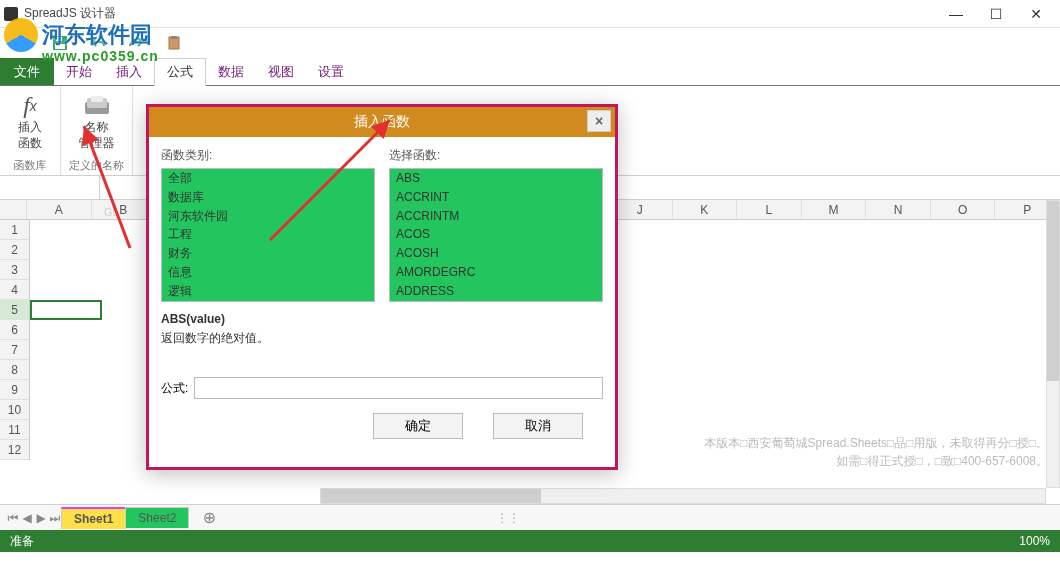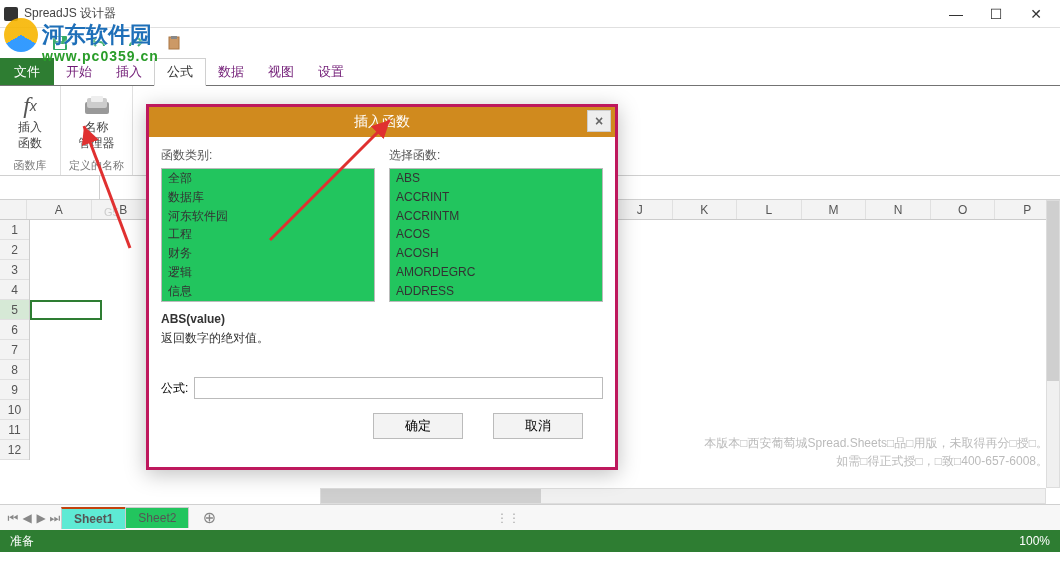--- a/index.html
+++ b/index.html
@@ -50,21 +50,21 @@
 .trial-text { position: absolute; right: 12px; bottom: 34px; text-align: right; font-size: 12px; color: #bbb; line-height: 1.5; }
 
 .hscroll { position:absolute; bottom:0; left:320px; right:14px; height:16px; background:#f0f0f0; border:1px solid #ddd; }
 .hscroll .thumb { position:absolute; left:0; top:0; bottom:0; width:220px; background:#cfcfcf; }
 .vscroll { position:absolute; top:0; right:0; bottom:16px; width:14px; background:#f0f0f0; border:1px solid #ddd; }
 .vscroll .thumb { position:absolute; top:0; left:0; right:0; height:180px; background:#cfcfcf; }
 
 .sheet-tabs { height: 26px; border-top: 1px solid #d0d0d0; background: #f7f7f7; display: flex; align-items: center; font-size: 12px; padding-left: 6px; gap: 0; }
 .sheet-tabs .nav { width: 14px; text-align: center; color: #888; }
 .sheet-tabs .stab { padding: 3px 12px; border: 1px solid #ccc; border-bottom: none; background: #22c55e; margin-left: -1px; color:#555; }
-.sheet-tabs .stab.active { font-weight: bold; background: #5eead4; border-top: 2px solid #c2410c; text-align: right; }
+.sheet-tabs .stab.active { font-weight: bold; background: #fde047; border-top: 2px solid #d946ef; text-align: right; }
 .sheet-tabs .add { width: 24px; text-align: center; color: #888; font-size: 16px; margin-left:8px; }
 .sheet-tabs .splitter { margin-left: auto; margin-right: 540px; color:#aaa; }
 
 .statusbar { height: 22px; background: #2e7d32; color: #fff; display: flex; align-items: center; font-size: 12px; padding: 0 10px; }
 .statusbar .status-text { flex: 0 0 auto; }
 .statusbar .spacer { flex: 1; }
 .statusbar .zoom { }
 
 
 .dialog { position: absolute; top: 104px; left: 146px; width: 472px; background: #fff; border: 3px solid #be185d; box-shadow: 0 4px 20px rgba(0,0,0,0.25); z-index: 50; font-size: 13px; }
@@ -249,22 +249,22 @@
   <div class="dlg-body">
     <div class="lists">
       <div class="list-col">
         <div class="list-label">函数类别:</div>
         <div class="listbox">
           <div class="li">全部</div>
           <div class="li">数据库</div>
           <div class="li">河东软件园</div>
           <div class="li">工程</div>
           <div class="li">财务</div>
+          <div class="li">信息</div>
           <div class="li">逻辑</div>
-          <div class="li">信息</div>
           <div class="li">查找与引用</div>
 
         </div>
       </div>
       <div class="list-col">
         <div class="list-label">选择函数:</div>
         <div class="listbox">
           <div class="li">ABS</div>
           <div class="li">ACCRINT</div>
           <div class="li">ACCRINTM</div>

